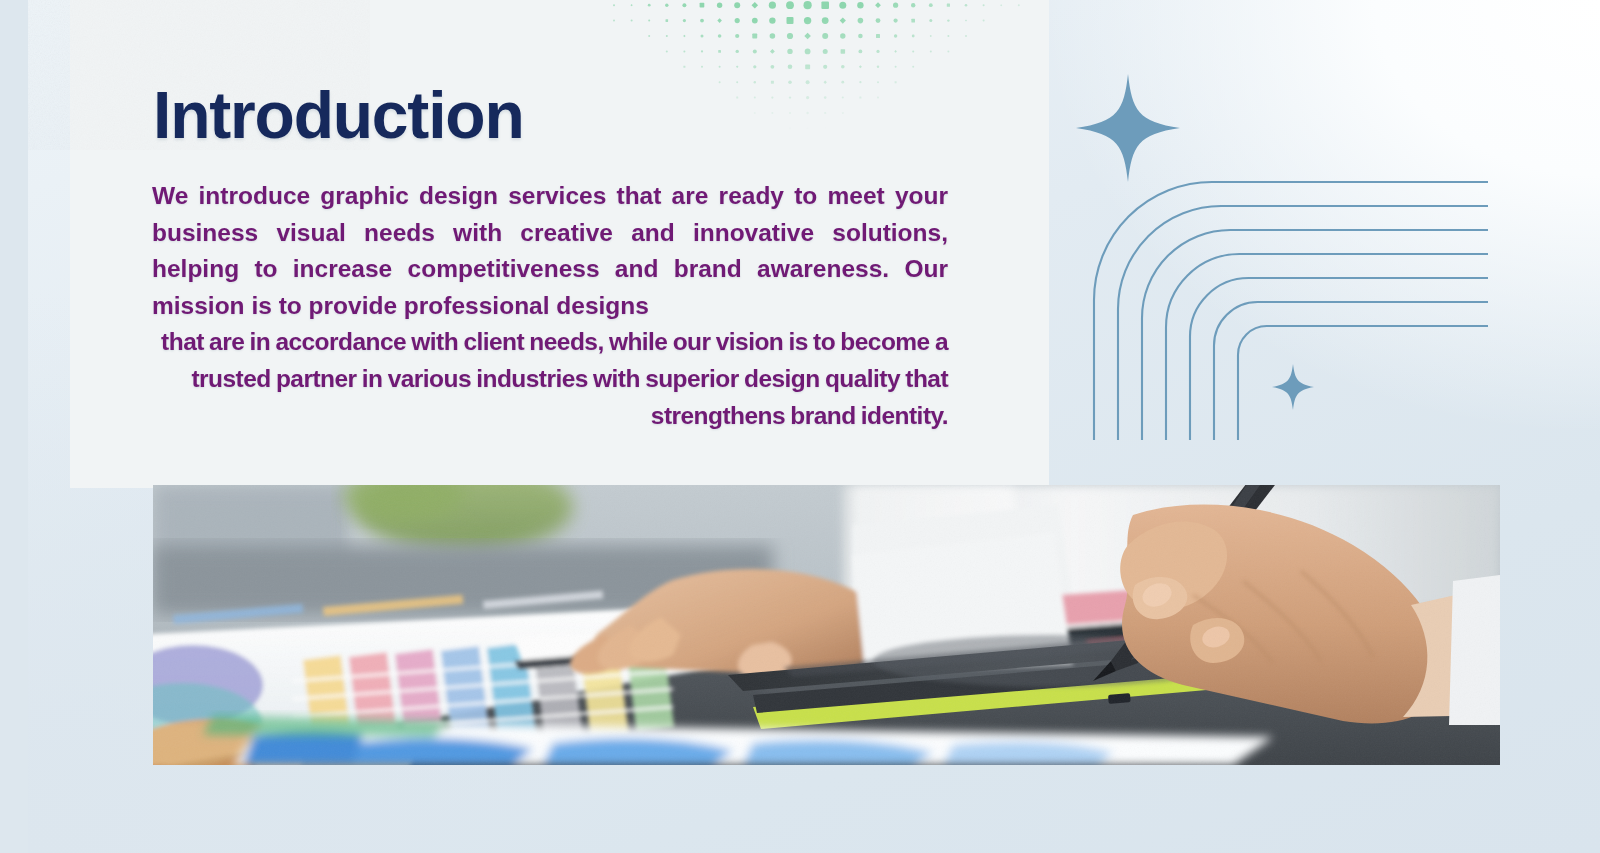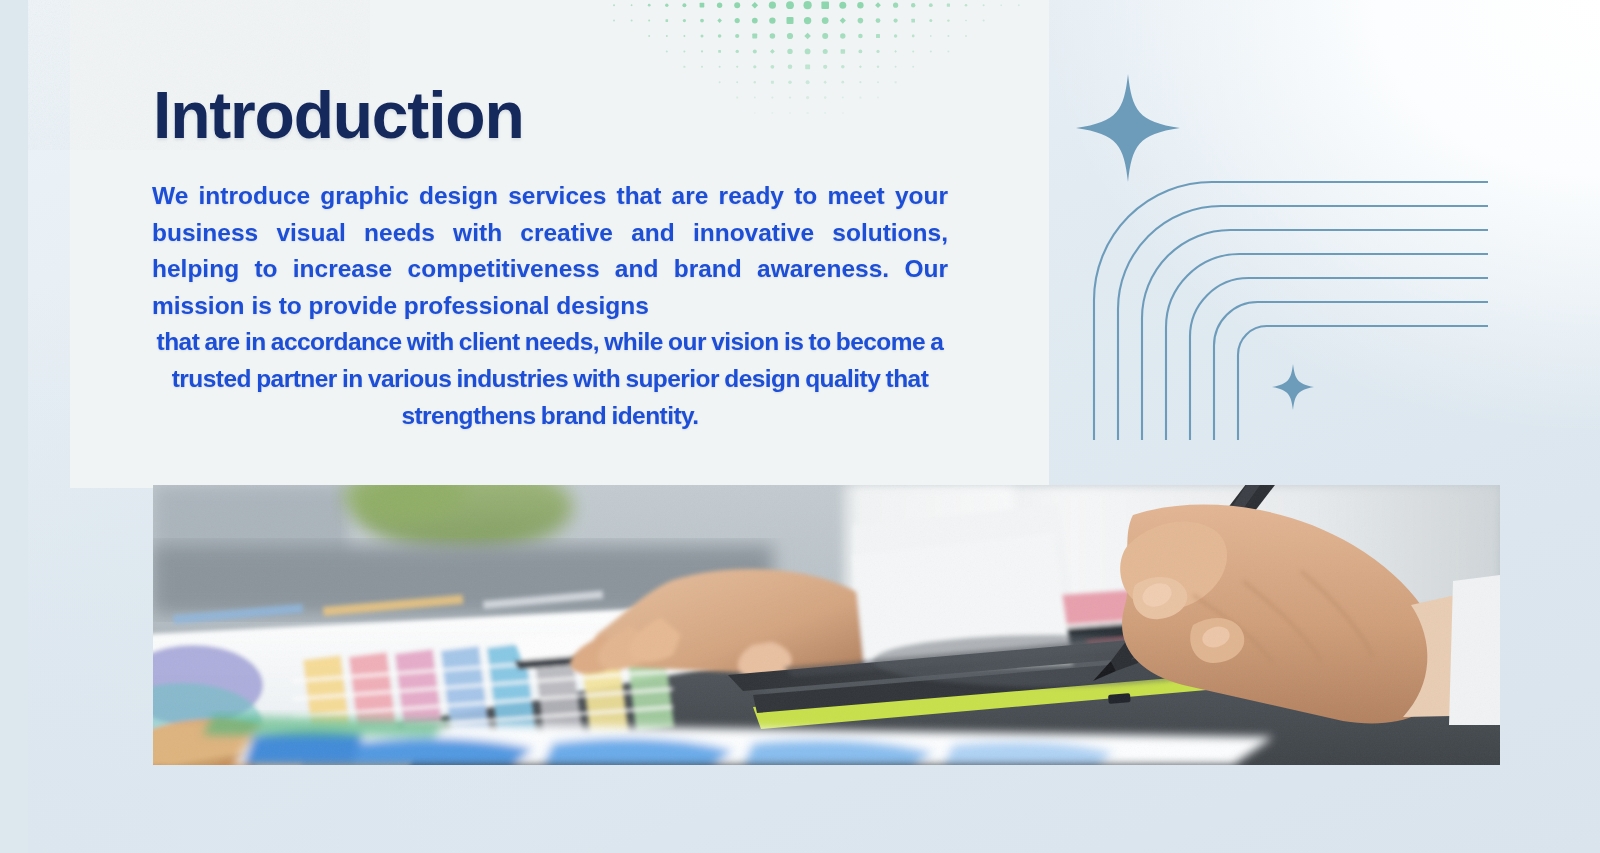--- a/index.html
+++ b/index.html
@@ -46,31 +46,31 @@
     font-weight:800; letter-spacing:-1.2px;
     color:#16295c;
     font-family:"Liberation Sans", sans-serif;
     text-shadow:0 2px 3px rgba(120,140,160,.22);
     white-space:nowrap;
   }
 
   #body-copy{
     position:absolute; left:82px; top:178px; width:796px;
     font-size:24.5px; line-height:36.6px;
-    font-weight:700; color:#1d4ed8;
+    font-weight:700; color:#701a75;
     text-align:justify;
     text-shadow:0 1px 2px rgba(140,158,172,.25);
     font-family:"Liberation Sans", sans-serif;
     word-spacing:0px;
   }
   #body-copy .tail{
     display:block;
     letter-spacing:-0.55px;
     word-spacing:-1px;
-    text-align:center;
+    text-align:right;
   }
 
   
   #arcs{ position:absolute; left:1040px; top:168px; width:420px; height:272px; }
   .sparkle{ position:absolute; }
 
   
   #photo{
     position:absolute; left:125px; top:485px; width:1347px; height:280px;
     overflow:hidden;

